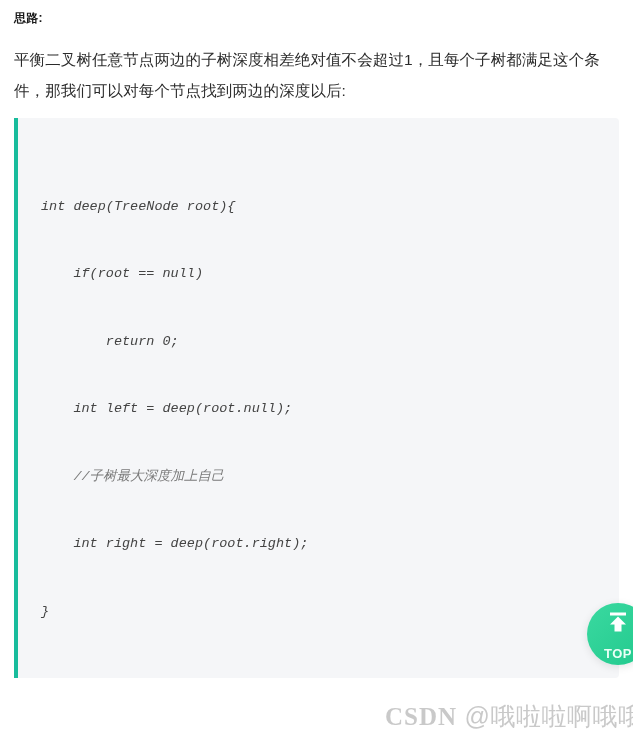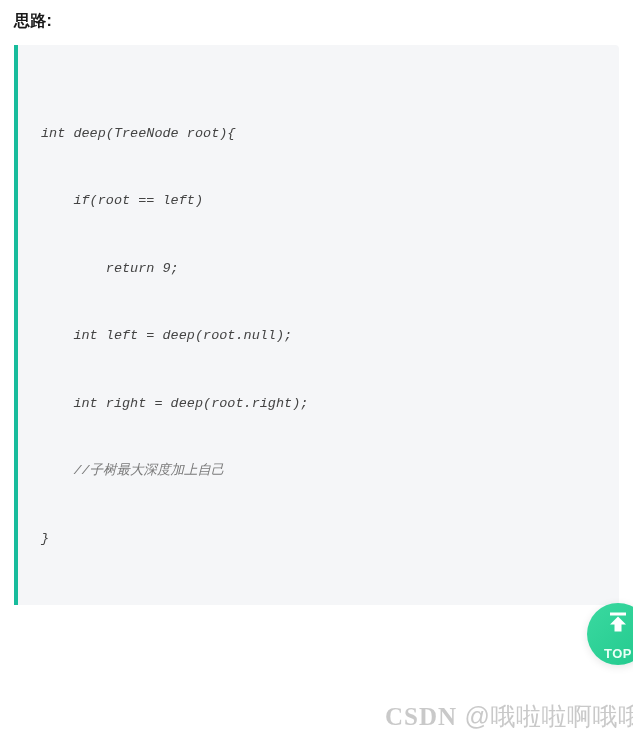--- a/index.html
+++ b/index.html
@@ -20,21 +20,21 @@
   .page {
     position: relative;
     width: 633px;
     height: 738px;
     padding: 0 14px;
     overflow: hidden;
   }
 
   
   .section-heading {
-    font-size: 16px;
+    font-size: 12px;
     font-weight: bold;
     color: #1a1a1a;
     line-height: 1.5;
     margin: 0;
     padding: 0;
     letter-spacing: 0.2px;
   }
   .heading-1 { padding-top: 9px; }
 
   
@@ -121,29 +121,30 @@
     letter-spacing: 1px;
   }
 </style>
 </head>
 <body>
 
 <div class="page">
 
   <h3 class="section-heading heading-1">思路:</h3>
 
+  <p class="para para-1">平衡二叉树任意节点两边的子树深度相差绝对值不会超过1，且每个子树都满足这个条件，那我们可以对每个节点找到两边的深度以后:</p>
 
   <div class="code-block code-big">
     
     <span class="code-line">int deep(TreeNode root){</span>
-    <span class="code-line">    if(root == left)</span>
-    <span class="code-line">        return 9;</span>
+    <span class="code-line">    if(root == null)</span>
+    <span class="code-line">        return 0;</span>
     <span class="code-line">    int left = deep(root.null);</span>
+    <span class="code-line cmt">    //子树最大深度加上自己</span>
     <span class="code-line">    int right = deep(root.right);</span>
-    <span class="code-line cmt">    //子树最大深度加上自己</span>
     <span class="code-line">}</span>
   </div>
 
   <div class="top-button">
     <span class="arrow-ico">
       <svg width="22" height="20" viewBox="0 0 22 20" xmlns="http://www.w3.org/2000/svg">
         <rect x="3" y="0.5" width="16" height="3" fill="#ffffff"></rect>
         <path d="M11 4.5 L19 12.5 L14.5 12.5 L14.5 19.5 L7.5 19.5 L7.5 12.5 L3 12.5 Z" fill="#ffffff"></path>
       </svg>
     </span>

